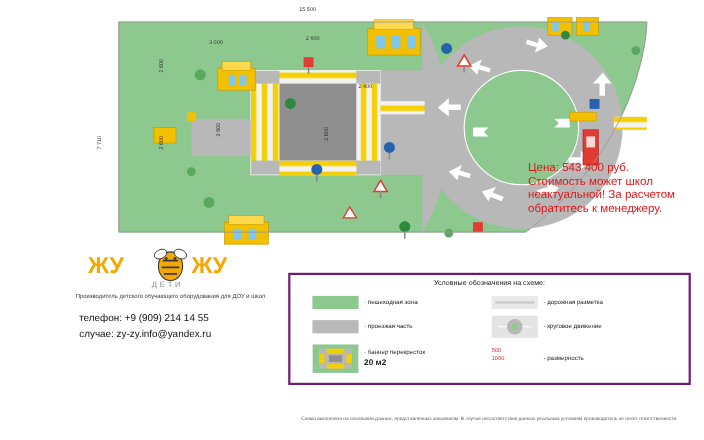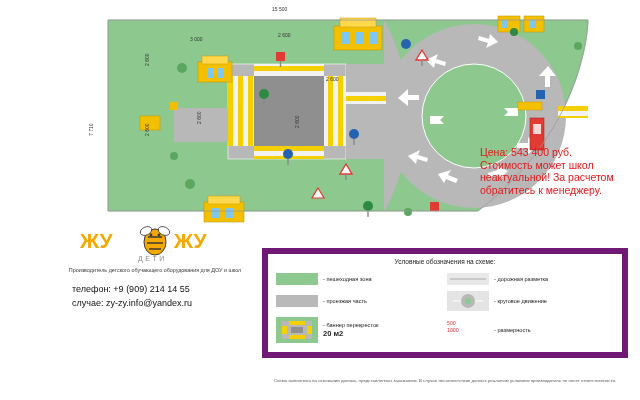--- a/index.html
+++ b/index.html
@@ -71,22 +71,22 @@
     width: 366px;
   }
   #projtitle {
     font-size: 12px;
     color: #1b1b1b;
     text-align: center;
     margin-bottom: 6px;
     font-family: "Liberation Sans", sans-serif;
   }
   #legendbox {
-    border: 6px solid #701a75;
-    padding: 4px 6px 6px;
+    border: 2px solid #701a75;
+    padding: 4px 18px 6px;
   }
   #legendtitle {
     font-size: 6.5px;
     text-align: center;
     color: #1b1b1b;
     margin-bottom: 5px;
   }
   .lrow { display: flex; }
   .lcell {
     width: 50%;

